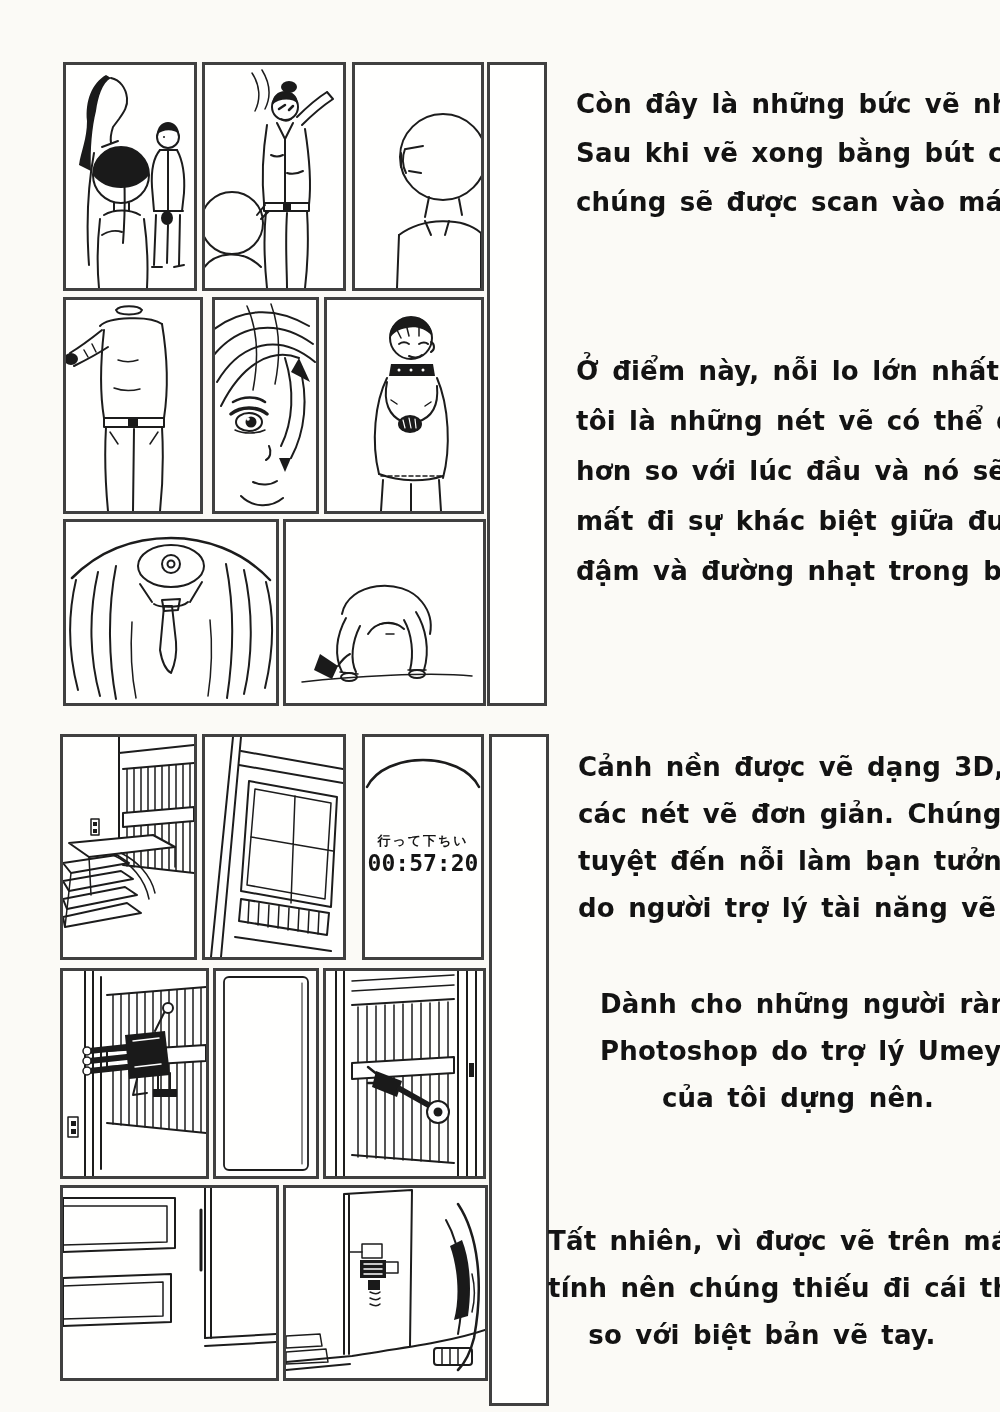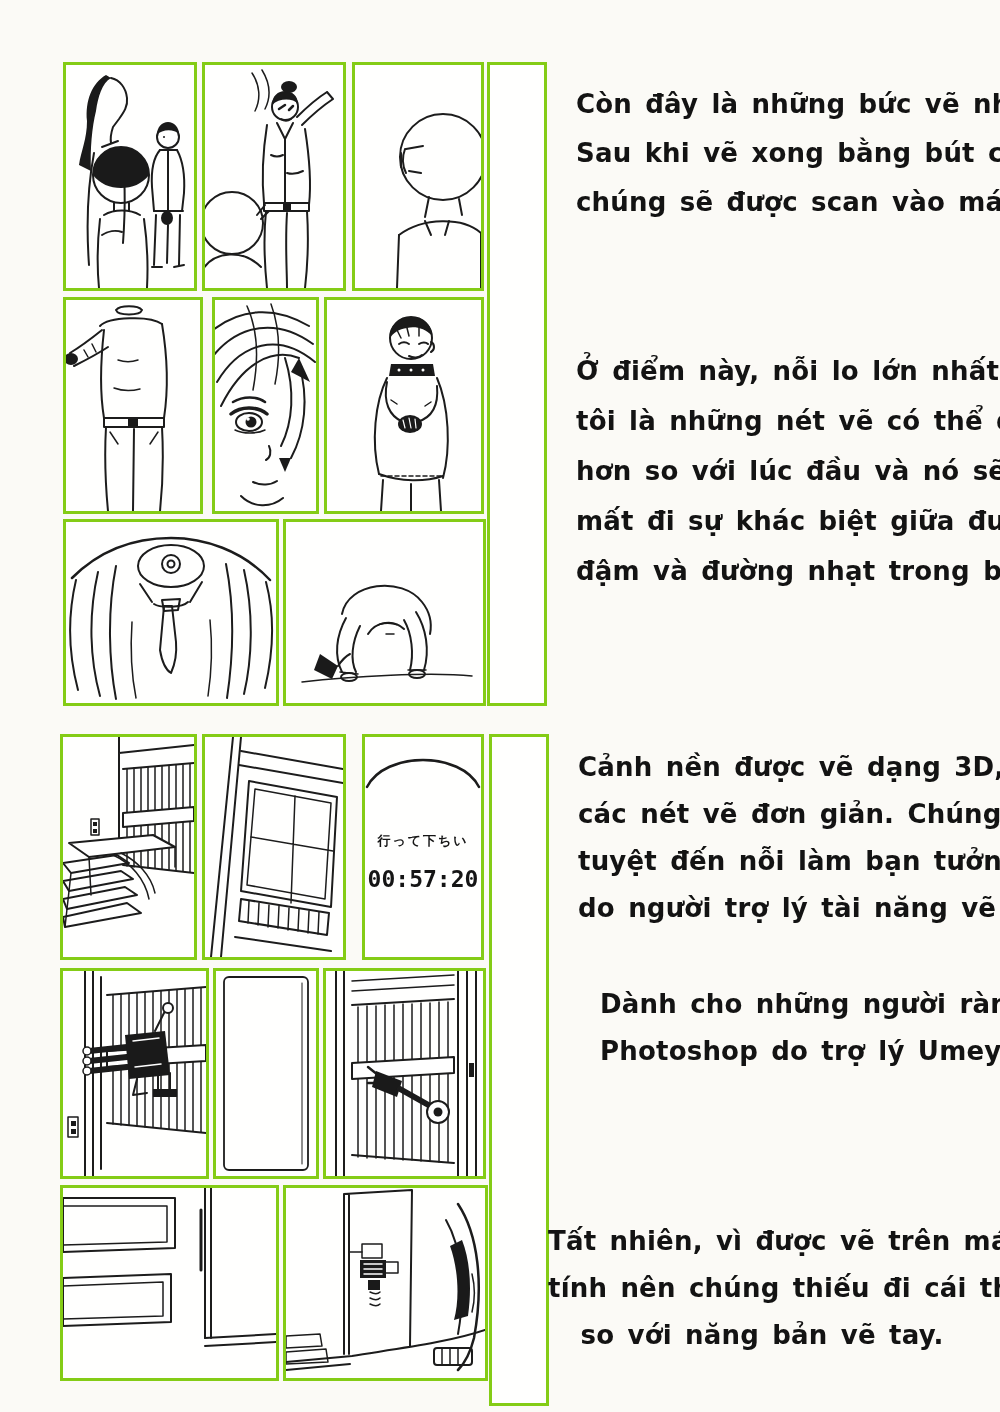--- a/index.html
+++ b/index.html
@@ -4,28 +4,28 @@
 <style>
   html,body { margin:0; padding:0; }
   .sheet {
     position:relative; width:1000px; height:1412px;
     background:#fbfaf6; overflow:hidden;
     font-family:"DejaVu Sans", sans-serif;
   }
   
   .panel {
     position:absolute; background:#fffffe;
-    border:3px solid #84cc16; box-sizing:border-box;
+    border:3px solid #404040; box-sizing:border-box;
   }
   .panel svg { display:block; width:100%; height:100%; }
   .ink { stroke:#1c1c1c; stroke-width:2; fill:none; stroke-linecap:round; stroke-linejoin:round; }
   
   .clock { position:absolute; left:0; right:0; top:95px; text-align:center; color:#151515; }
   .clock-jp { font-size:13px; font-weight:bold; letter-spacing:2px; }
-  .clock-time { font-family:"DejaVu Sans Mono", monospace; font-size:23px; font-weight:bold; letter-spacing:0px; margin-top:16px; }
+  .clock-time { font-family:"DejaVu Sans Mono", monospace; font-size:23px; font-weight:bold; letter-spacing:0px; margin-top:0; }
   
   .para {
     position:absolute; color:#131313;
     font-weight:bold; font-size:26px; line-height:49px;
     letter-spacing:0.2px; word-spacing:4px; white-space:nowrap;
   }
   .para.center { text-align:center; }
   #tb1 { left:576px; top:80px;  width:420px; }
   #tb2 { left:576px; top:346px; width:420px; line-height:50px; }
   #tb3 { left:578px; top:744px; width:420px; line-height:47px; }
@@ -359,20 +359,21 @@
     </div>
   <div id="tb3" class="para">
       <div class="tl">Cảnh nền được vẽ dạng 3D, bằng</div>
       <div class="tl">các nét vẽ đơn giản. Chúng nhìn</div>
       <div class="tl">tuyệt đến nỗi làm bạn tưởng đó là</div>
       <div class="tl">do người trợ lý tài năng vẽ tay.</div>
     </div>
   <div id="tb4" class="para center">
       <div class="tl">Dành cho những người rành</div>
       <div class="tl">Photoshop do trợ lý Umeya</div>
+      <div class="tl">của tôi dựng nên.</div>
     </div>
   <div id="tb5" class="para center">
       <div class="tl">Tất nhiên, vì được vẽ trên máy</div>
       <div class="tl">tính nên chúng thiếu đi cái thần</div>
-      <div class="tl">so với năng bản vẽ tay.</div>
+      <div class="tl">so với biệt bản vẽ tay.</div>
     </div>
 
 </div>
 
 </body></html>

